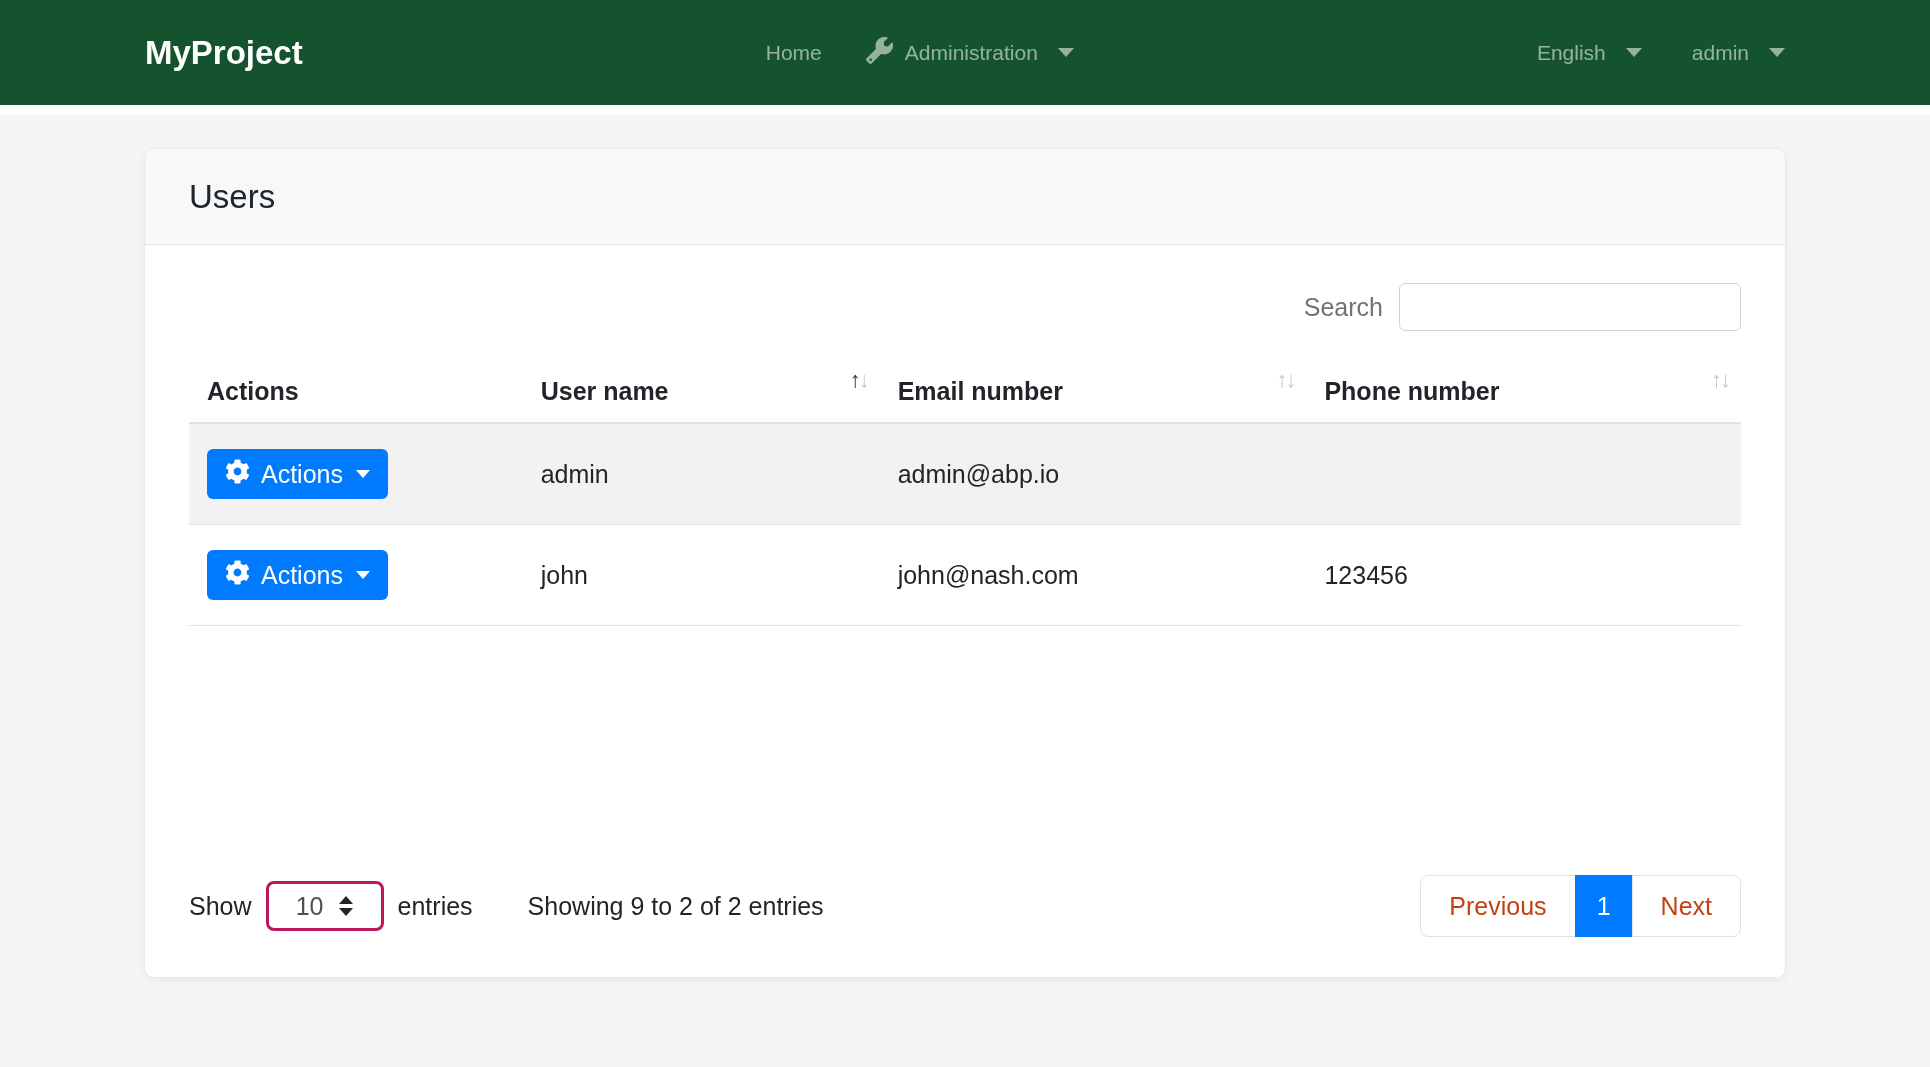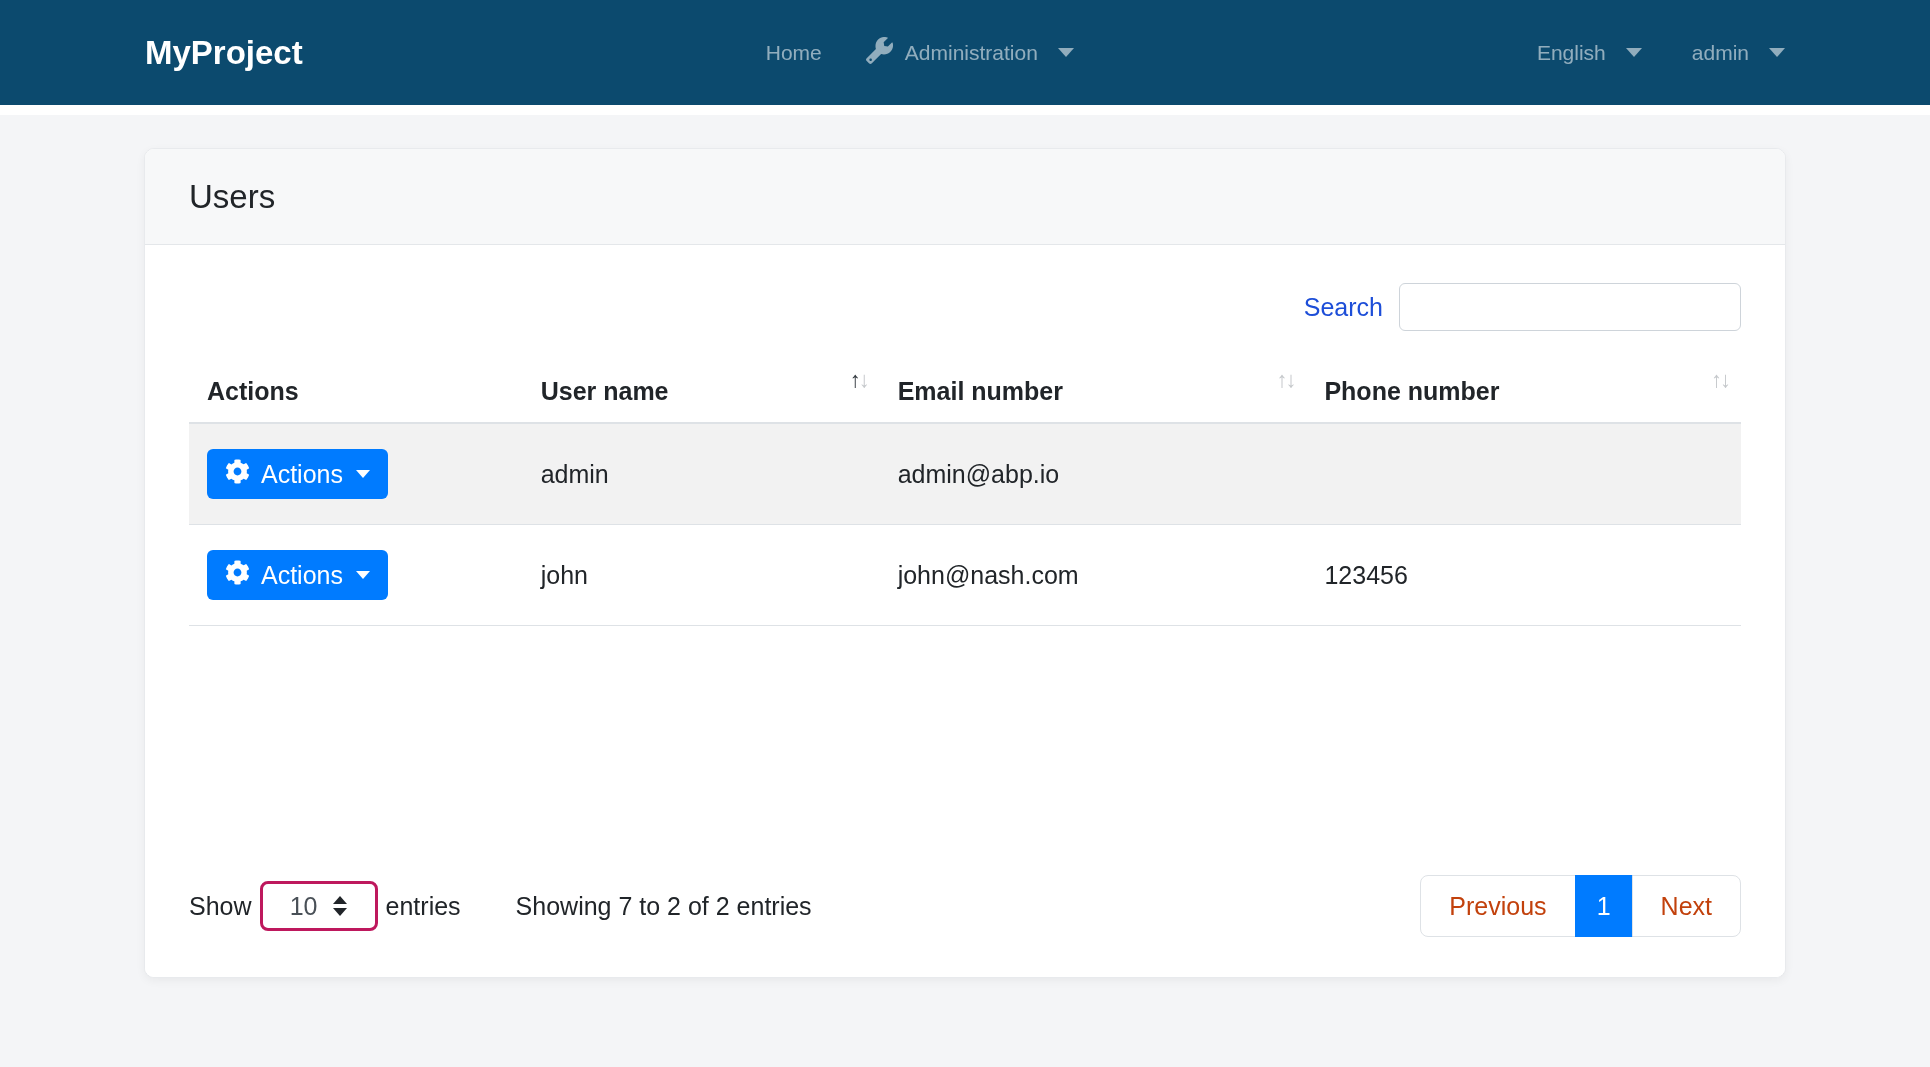--- a/index.html
+++ b/index.html
@@ -7,21 +7,21 @@
   body {
     font-family: "Liberation Sans", "DejaVu Sans", sans-serif;
     background: #f4f5f7;
     color: #212529;
     overflow: hidden;
   }
 
   
   .navbar {
     height: 105px;
-    background: #0c4a6e;
+    background: #14532d;
     display: flex;
     align-items: center;
     padding: 0 145px;
   }
   .navbar-brand {
     color: #ffffff;
     font-size: 33px;
     font-weight: bold;
     flex: 0 0 auto;
     cursor: pointer;
@@ -109,21 +109,21 @@
   }
 
   
   .search-row {
     margin-top: 38px;
     display: flex;
     justify-content: flex-end;
     align-items: center;
     gap: 16px;
   }
-  .search-label { font-size: 25px; color: #1d4ed8; text-align: right; }
+  .search-label { font-size: 25px; color: #737373; text-align: right; }
   .search-input {
     width: 342px;
     height: 48px;
     border: 1px solid #ced4da;
     border-radius: 6px;
     font-size: 25px;
     font-family: inherit;
     padding: 0 14px;
     color: #495057;
     outline: none;
@@ -196,21 +196,21 @@
 
   
   .table-footer {
     margin-top: auto;
     display: flex;
     align-items: center;
   }
   .show-entries {
     display: flex;
     align-items: center;
-    gap: 8px;
+    gap: 14px;
     font-size: 25px;
     color: #212529;
   }
   .page-size-select {
     width: 118px;
     height: 50px;
     border: 3px solid #be185d;
     border-radius: 8px;
     display: flex;
     align-items: center;
@@ -382,21 +382,21 @@
         <div class="page-size-select">
           <span>10</span>
           <span class="updown">
               <span class="u"></span>
               <span class="d"></span>
             </span>
         </div>
         <span>entries</span>
       </div>
 
-      <div class="info-text">Showing 7 to 2 of 2 entries</div>
+      <div class="info-text">Showing 9 to 2 of 2 entries</div>
 
       <div class="pagination">
         <div class="page-item first">Previous</div>
         <div class="page-item active-page">1</div>
         <div class="page-item last">Next</div>
       </div>
     </div>
 
   </div>
 </div>

